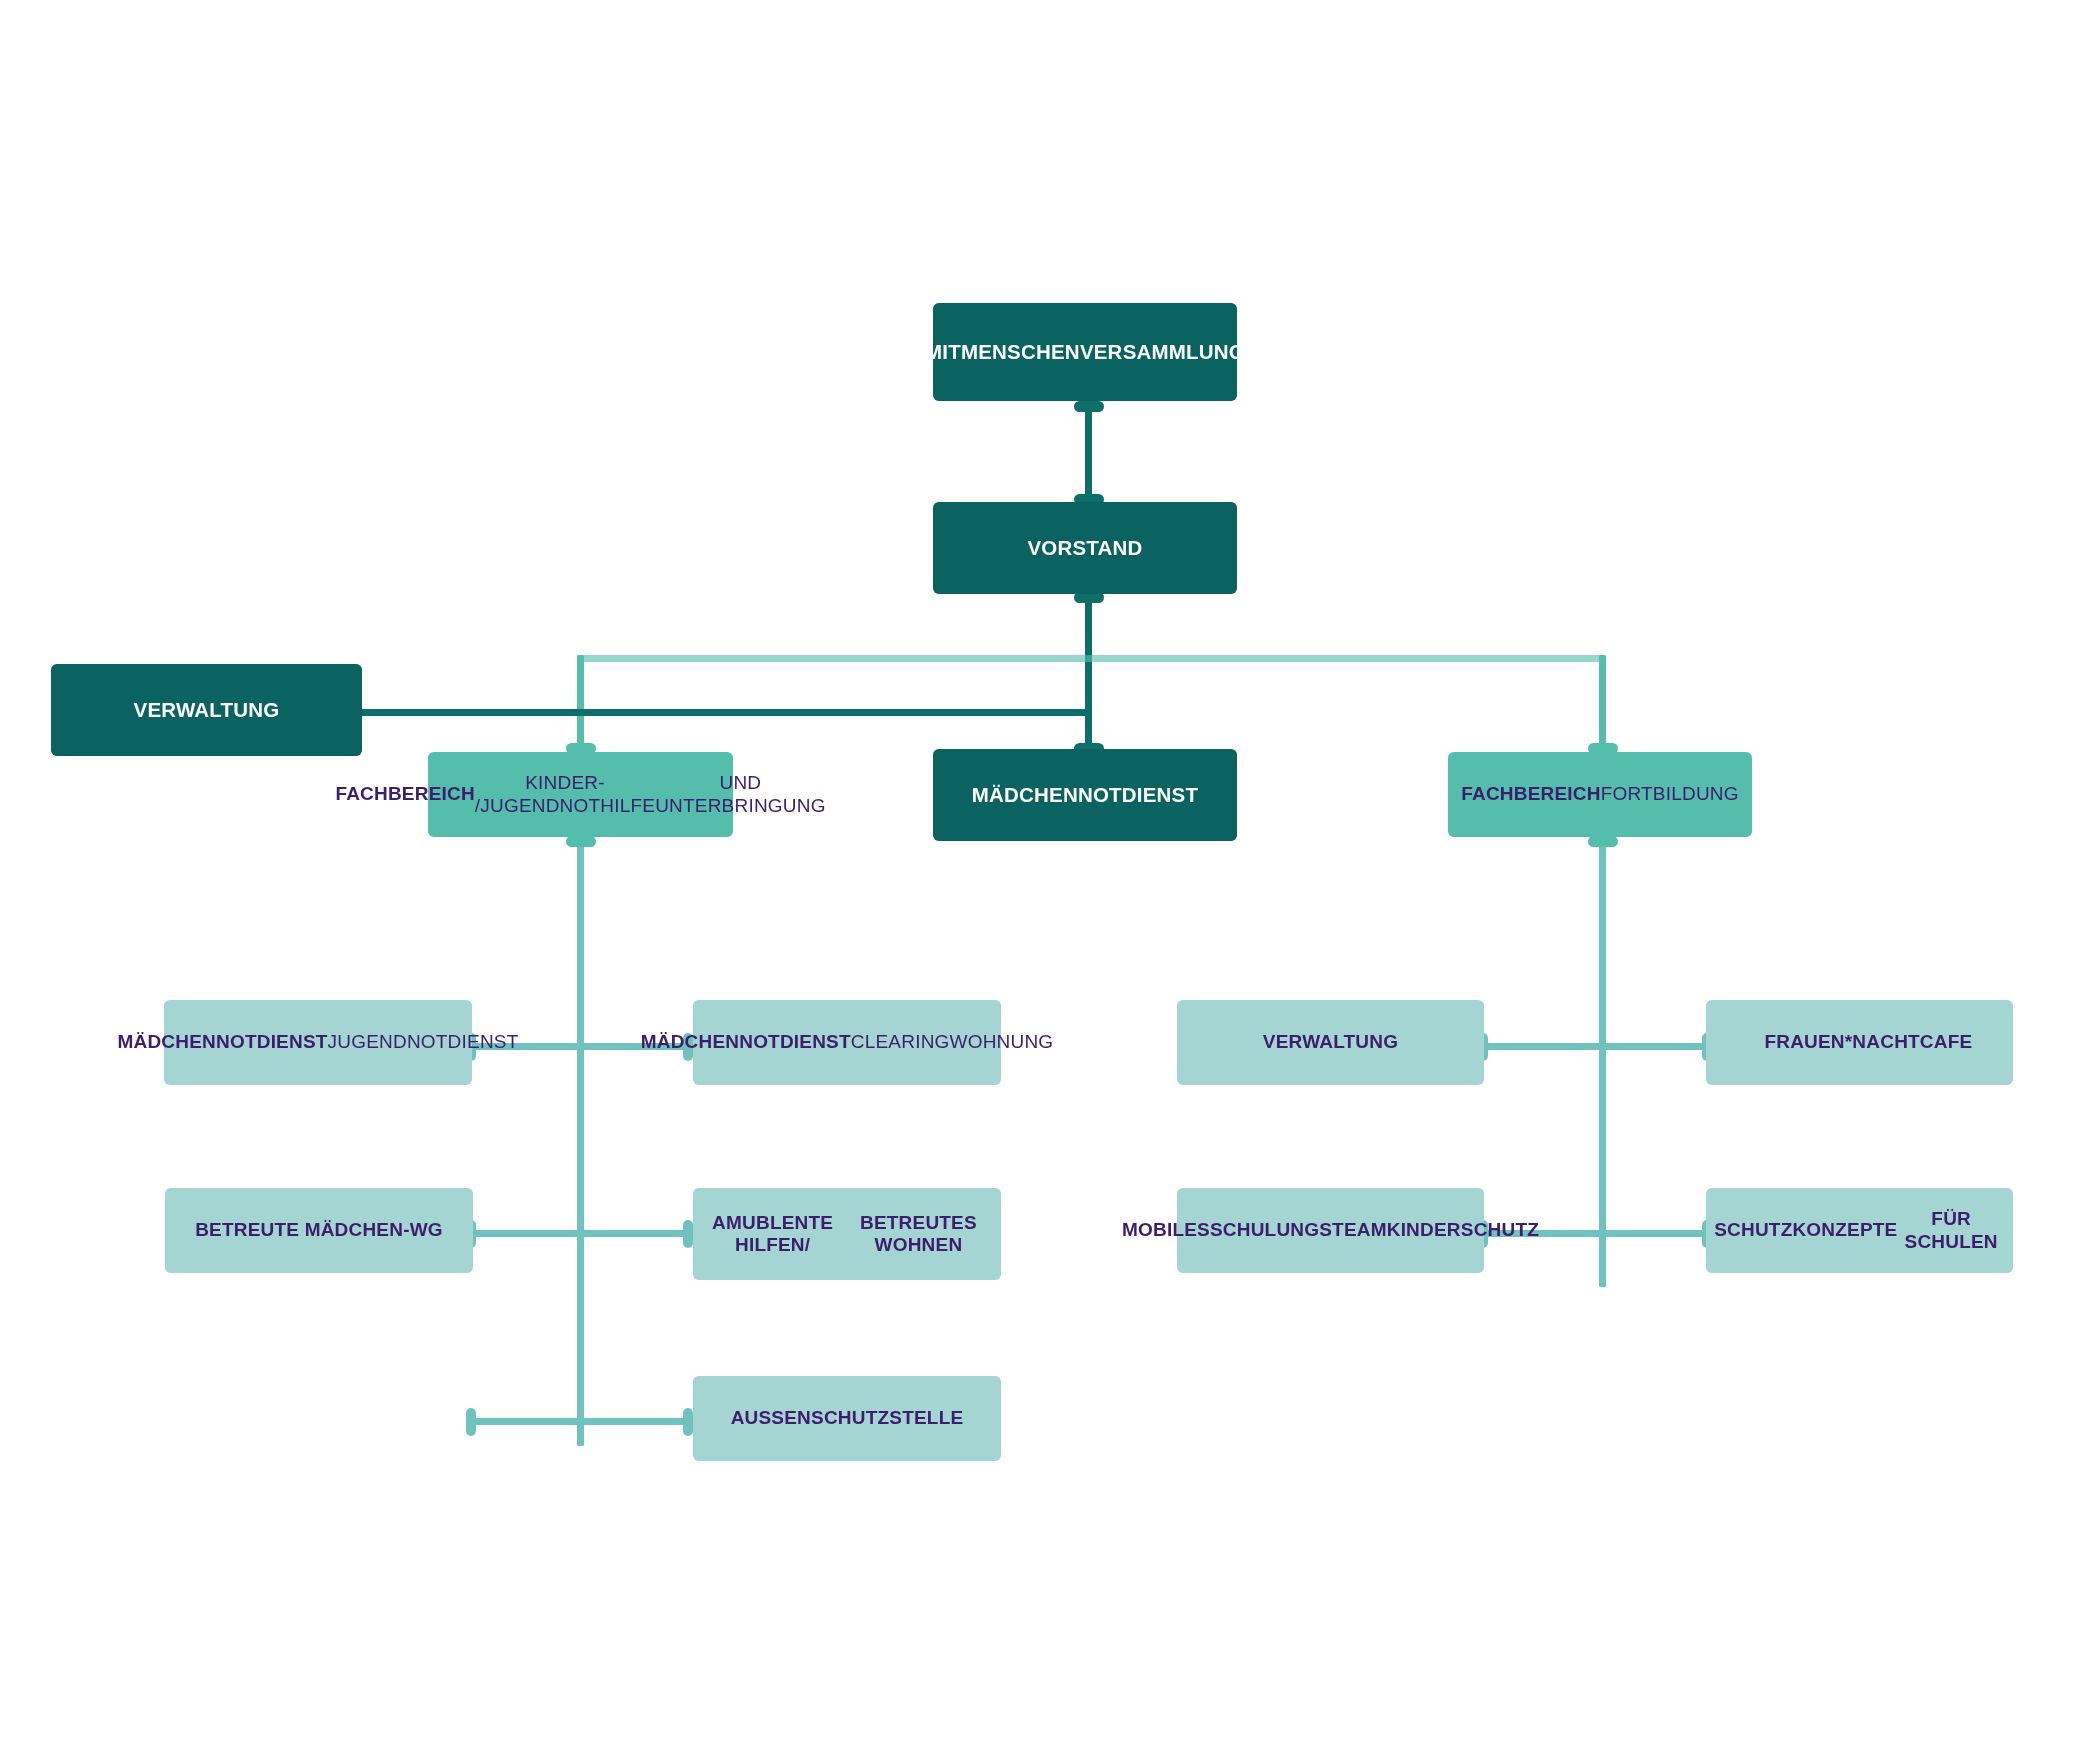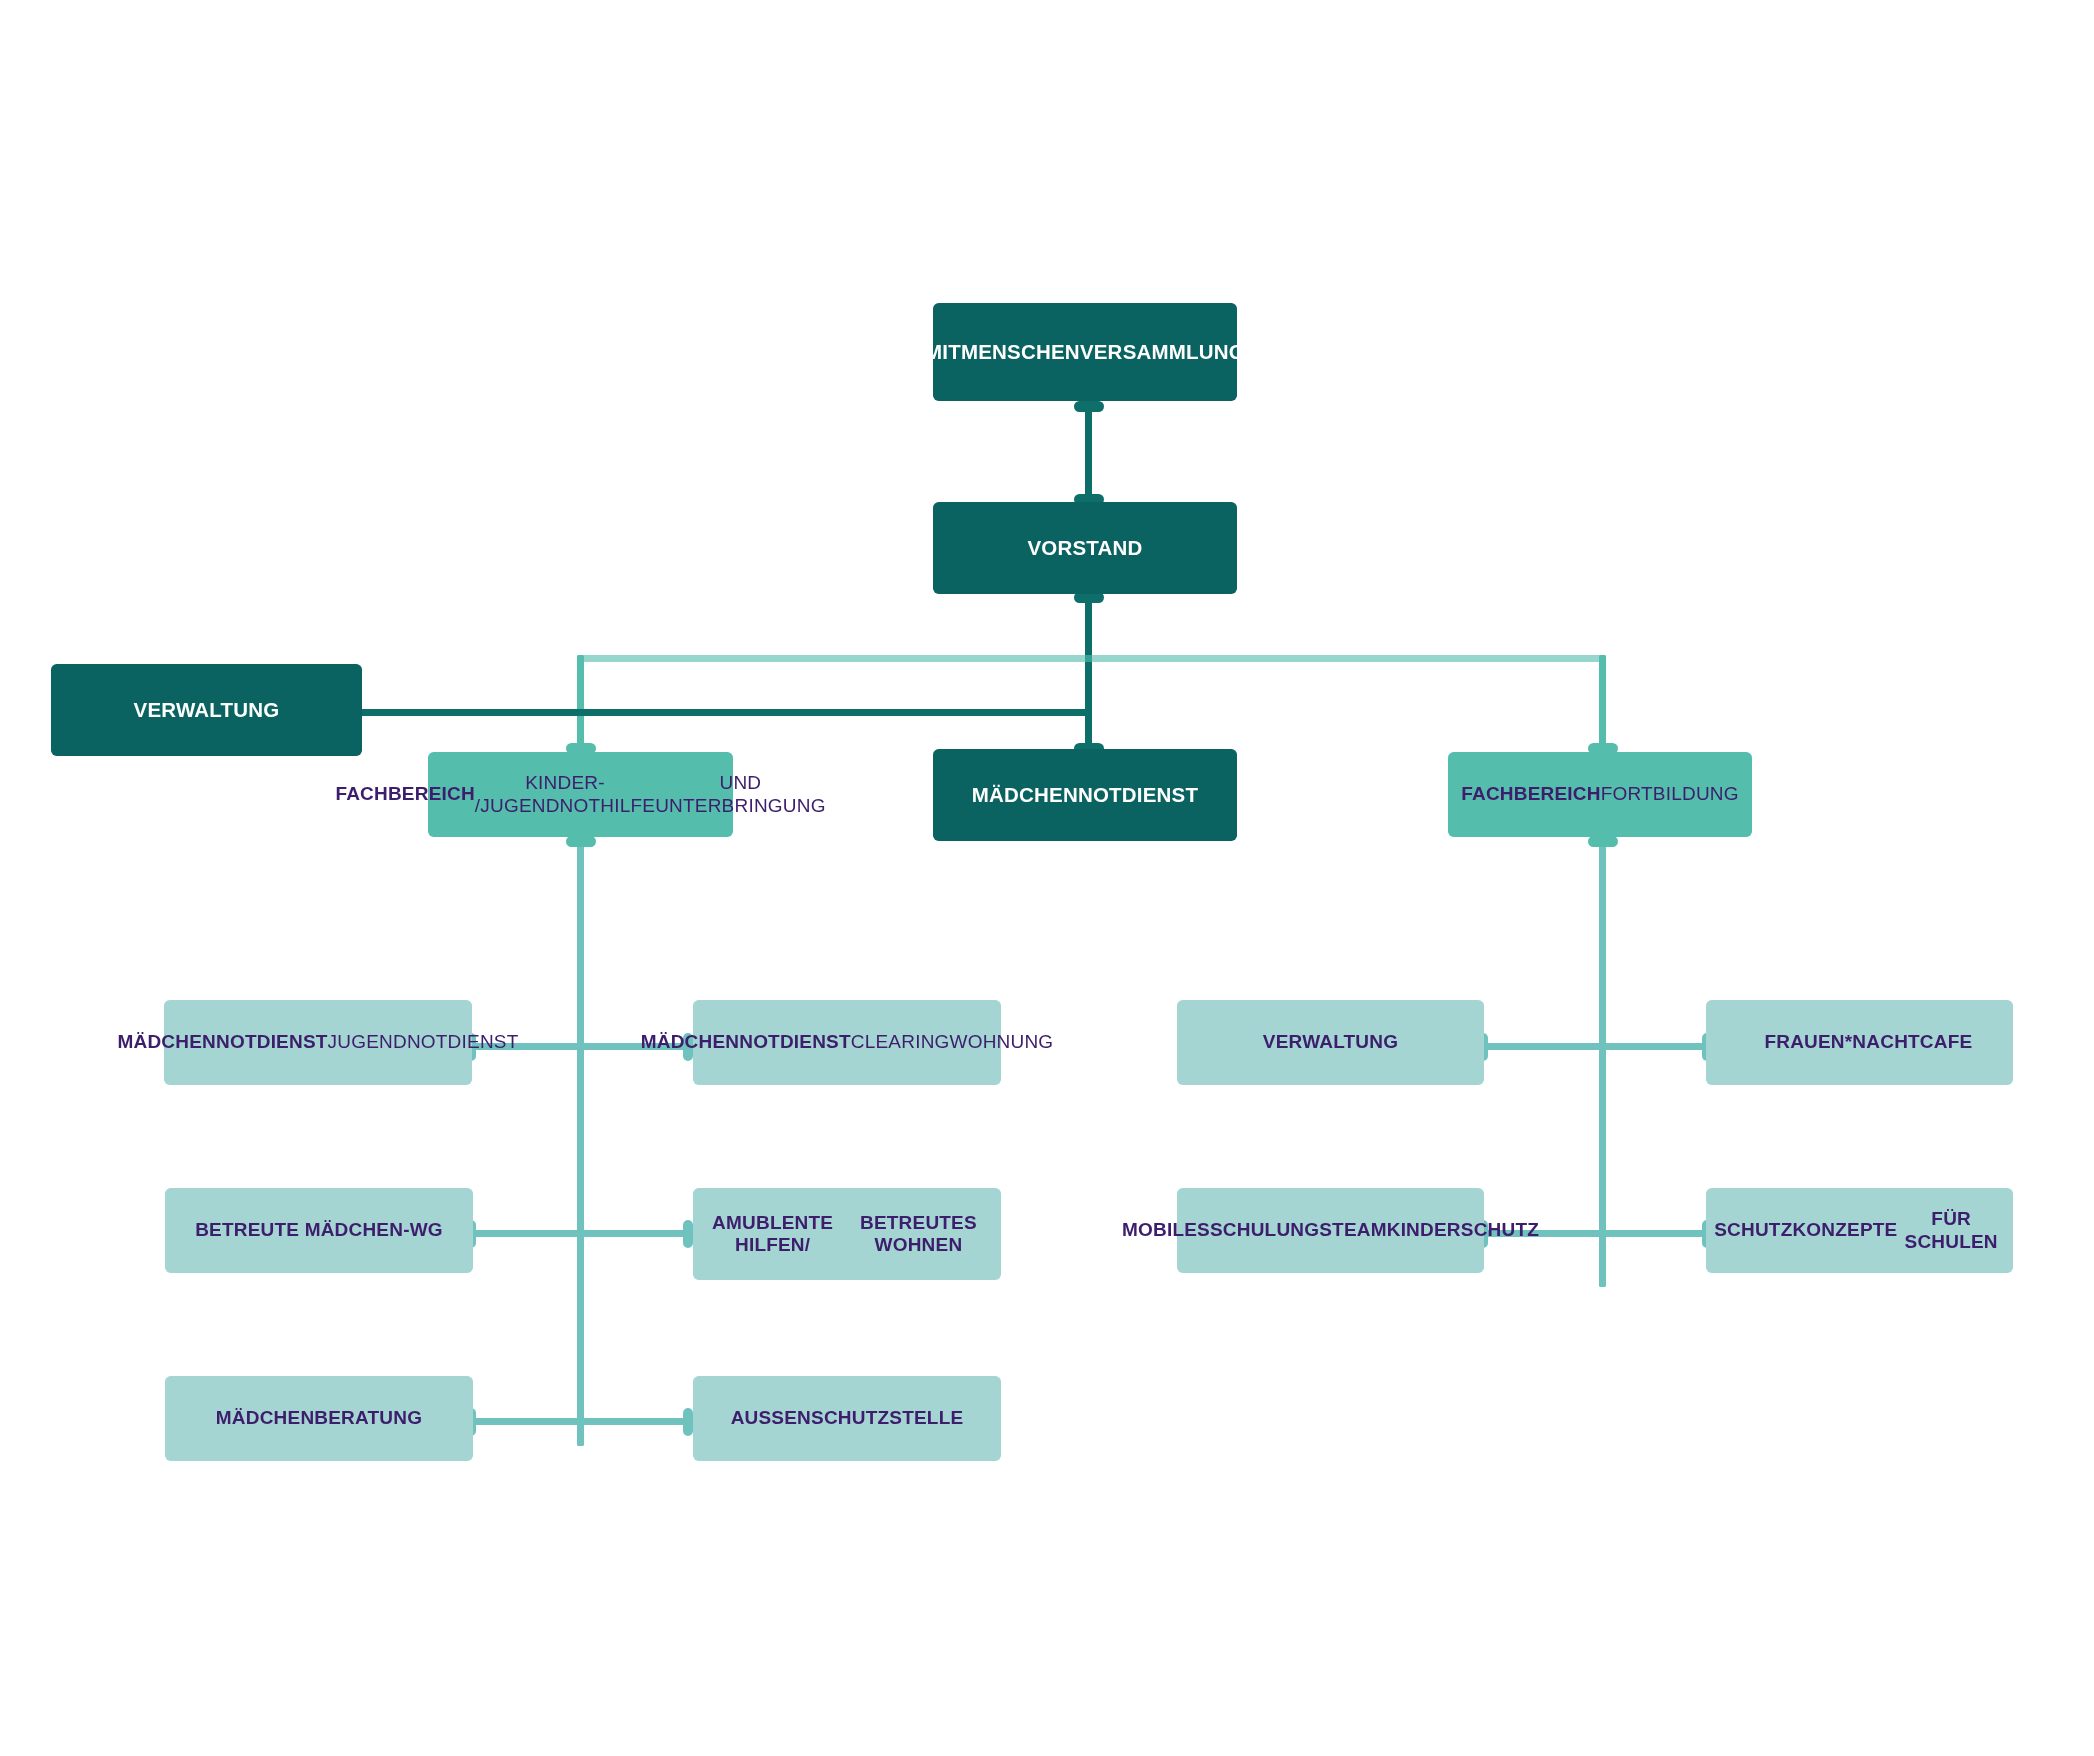--- a/index.html
+++ b/index.html
@@ -195,23 +195,20 @@
   <div class="node tone-pale" style="left:165px; top:1188px; width:308px; height:85px; font-size:19px;">
     <span class="ln b">BETREUTE MÄDCHEN-</span>
     <span class="ln b">WG</span>
   </div>
 
   <div class="node tone-pale" style="left:693px; top:1188px; width:308px; height:92px; font-size:19px;">
     <span class="ln b">AMUBLENTE HILFEN/</span>
     <span class="ln b">BETREUTES WOHNEN</span>
   </div>
 
-  <div class="node tone-pale" style="left:165px; top:1376px; width:308px; height:85px; font-size:19px;">
-    <span class="ln b">MÄDCHENBERATUNG</span>
-  </div>
 
   <div class="node tone-pale" style="left:693px; top:1376px; width:308px; height:85px; font-size:19px;">
     <span class="ln b">AUSSENSCHUTZSTELLE</span>
   </div>
 
   <div class="node tone-pale" style="left:1177px; top:1000px; width:307px; height:85px; font-size:19px;">
     <span class="ln b">VERWALTUNG</span>
   </div>
 
   <div class="node tone-pale" style="left:1706px; top:1000px; width:307px; height:85px; font-size:19px;padding-left:26px;">

